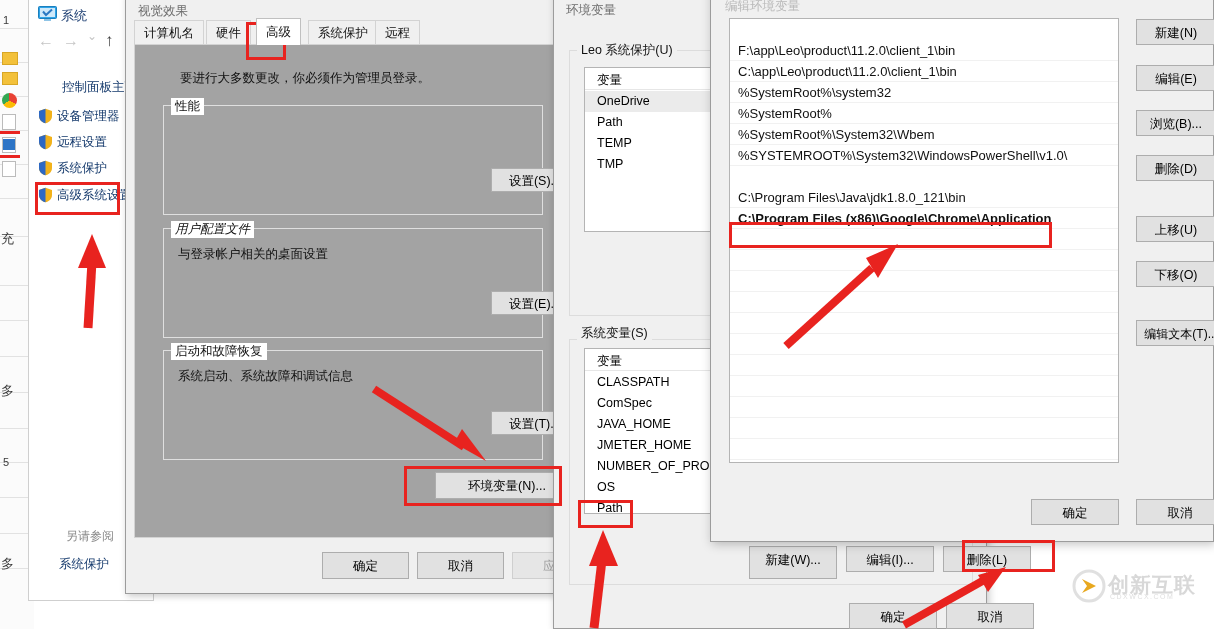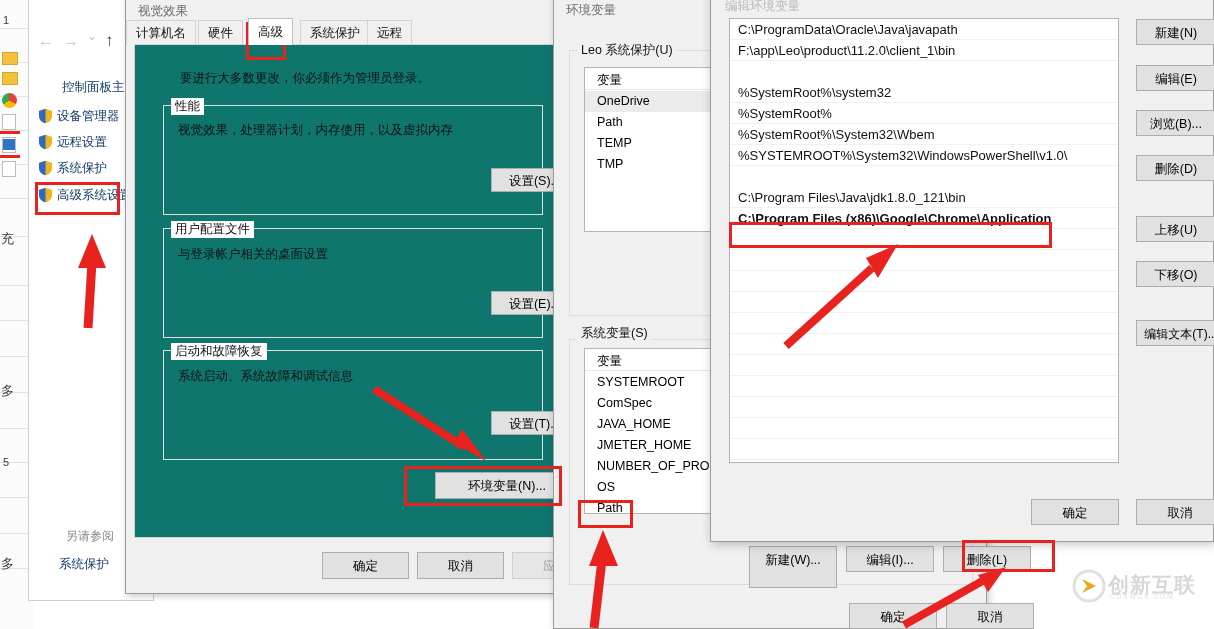--- a/index.html
+++ b/index.html
@@ -39,30 +39,30 @@
   #see-also { position:absolute; left:37px; top:528px; font-size:12px; color:#8a8a8a; }
   #see-also-link { position:absolute; left:30px; top:556px; font-size:12.5px; color:#13386b; }
 
   
   #sysprops {
     left:125px; top:-8px; width:432px; height:602px;
     background:#f0f0f0; border:1px solid #9c9c9c;
     box-shadow:2px 2px 7px rgba(0,0,0,.22);
   }
   #sysprops-title { position:absolute; left:12px; top:10px; font-size:12.5px; color:#6d6d6d; }
-  #tabstrip { position:absolute; left:0; top:25px; width:424px; height:27px;text-decoration:underline; }
+  #tabstrip { position:absolute; left:8px; top:25px; width:424px; height:27px;text-decoration:underline; }
   .tab {
     position:absolute; top:2px; height:25px; padding:0 9px; line-height:25px;
     font-size:12.5px; background:#f0f0f0; border:1px solid #d3d3d3; border-bottom:none;
     color:#111; white-space:nowrap;
   }
   .tab.active { background:#ffffff; top:0; height:27px; line-height:27px; border-color:#c0c0c0; z-index:3; }
   #tabpanel {
     position:absolute; left:8px; top:51px; width:424px; height:494px;
-    background:#0f766e; border:1px solid #d3d3d3;
+    background:#a3a3a3; border:1px solid #d3d3d3;
   }
   #admin-note { position:absolute; left:45px; top:25px; font-size:12.5px; color:#111; }
 
   .groupbox { position:absolute; border:1px solid #dfdfdf; }
   .group-legend { position:absolute; background:#fff; padding:0 4px; font-size:12.5px; color:#111; }
   .group-desc { position:absolute; font-size:12.5px; color:#111; }
 
   .winbtn {
     position:absolute; background:#e1e1e1; border:1px solid #adadad;
     font-size:12.5px; color:#000; text-align:center; white-space:nowrap;
@@ -139,20 +139,31 @@
   <div class="desk-ico" style="left:2px; top:114px; width:14px; height:16px; background:#fff; border:1px solid #bbb;"></div>
   <div class="desk-ico" style="left:2px; top:137px; width:14px; height:16px; background:#fff; border:1px solid #bbb;"></div>
   <div class="desk-ico" style="left:2px; top:161px; width:14px; height:16px; background:#fff; border:1px solid #bbb;"></div>
   <div class="desk-ico" style="left:0px; top:131px; width:20px; height:3px; background:#e8231f;"></div>
   <div class="desk-ico" style="left:0px; top:155px; width:20px; height:3px; background:#e8231f;"></div>
   <div class="desk-ico" style="left:3px; top:139px; width:12px; height:11px; background:#2d74c6;"></div>
 </div>
 
 <div class="abs" id="system-window">
 
+  <div id="system-titlebar">
+    <div id="sys-monitor-icon">
+      <svg width="19" height="16" viewBox="0 0 19 16">
+        <rect x="0.5" y="0.5" width="18" height="12" rx="1" fill="#2ea3e8" stroke="#1b7fbd"></rect>
+        <rect x="2" y="2" width="15" height="9" fill="#cfe9fa"></rect>
+        <path d="M5 5.5 L8 9 L14 3.5" stroke="#2b78c2" stroke-width="2" fill="none"></path>
+        <rect x="6" y="13" width="7" height="2" fill="#8fc4e6"></rect>
+      </svg>
+    </div>
+    <div id="sys-title-text">系统</div>
+  </div>
 
   <div id="sys-navbar">
     <div class="nav-arrow" style="left:9px; top:2px;">←</div>
     <div class="nav-arrow" style="left:34px; top:2px;">→</div>
     <div class="nav-arrow" style="left:58px; top:-1px; font-size:12px;">⌄</div>
     <div class="nav-arrow" id="nav-up" style="left:76px; top:1px;">↑</div>
     <div id="nav-addr"></div>
   </div>
 
   <div class="cp-link" style="left:33px; top:79px;">控制面板主页</div>
@@ -202,25 +213,24 @@
     <div class="tab active" style="left:122px;">高级</div>
     <div class="tab" style="left:174px;">系统保护</div>
     <div class="tab" style="left:241px;">远程</div>
   </div>
 
   <div id="tabpanel">
     <div id="admin-note">要进行大多数更改，你必须作为管理员登录。</div>
 
     <div class="groupbox" style="left:28px; top:60px; width:380px; height:110px;"></div>
     <div class="group-legend" style="left:36px; top:53px;">性能</div>
-    <div class="group-desc" style="left:43px; top:77px;">视觉效果，处理器计划，内存使用，以及虚拟内存</div>
     <div class="winbtn" style="left:356px; top:123px; width:88px; height:24px; line-height:24px;">设置(S)...</div>
 
     <div class="groupbox" style="left:28px; top:183px; width:380px; height:110px;"></div>
-    <div class="group-legend" style="left:36px; top:176px;">用户配置文件</div>
+    <div class="group-legend" style="left:36px; top:176px;font-style:italic;">用户配置文件</div>
     <div class="group-desc" style="left:43px; top:201px;">与登录帐户相关的桌面设置</div>
     <div class="winbtn" style="left:356px; top:246px; width:88px; height:24px; line-height:24px;">设置(E)...</div>
 
     <div class="groupbox" style="left:28px; top:305px; width:380px; height:110px;"></div>
     <div class="group-legend" style="left:36px; top:298px;">启动和故障恢复</div>
     <div class="group-desc" style="left:43px; top:323px;">系统启动、系统故障和调试信息</div>
     <div class="winbtn" style="left:356px; top:366px; width:88px; height:24px; line-height:24px;">设置(T)...</div>
 
     <div class="winbtn" style="left:300px; top:427px; width:144px; height:27px; line-height:27px;">环境变量(N)...</div>
   </div>
@@ -255,21 +265,21 @@
   </div>
 
   <div class="groupbox" style="left:15px; top:348px; width:404px; height:246px; border-color:#dcdcdc; background:transparent;"></div>
   <div class="group-legend" style="left:23px; top:334px; background:#f0f0f0;">系统变量(S)</div>
 
   <div class="listbox" style="left:30px; top:357px; width:378px; height:166px;">
     <div class="lb-header">
         <span>变量</span>
       </div>
     <div class="lb-row" style="top:23px;">
-        <span>SYSTEMROOT</span>
+        <span>CLASSPATH</span>
       </div>
     <div class="lb-row" style="top:44px;">
         <span>ComSpec</span>
       </div>
     <div class="lb-row" style="top:65px;">
         <span>JAVA_HOME</span>
       </div>
     <div class="lb-row" style="top:86px;">
         <span>JMETER_HOME</span>
       </div>
@@ -277,37 +287,37 @@
         <span>NUMBER_OF_PROCE</span>
       </div>
     <div class="lb-row" style="top:128px;">
         <span>OS</span>
       </div>
     <div class="lb-row" style="top:149px;">
         <span>Path</span>
       </div>
   </div>
 
-  <div class="winbtn" style="left:195px; top:555px; width:88px; height:42px; line-height:26px;">新建(W)...</div>
+  <div class="winbtn" style="left:195px; top:555px; width:88px; height:33px; line-height:26px;">新建(W)...</div>
   <div class="winbtn" style="left:292px; top:555px; width:88px; height:26px; line-height:26px;">编辑(I)...</div>
   <div class="winbtn" style="left:389px; top:555px; width:88px; height:26px; line-height:26px;">删除(L)</div>
 
   <div class="winbtn" style="left:295px; top:612px; width:88px; height:26px; line-height:26px;">确定</div>
   <div class="winbtn" style="left:392px; top:612px; width:88px; height:26px; line-height:26px;">取消</div>
 </div>
 
 <div class="abs" id="editenv">
   <div id="editenv-title">编辑环境变量</div>
 
   <div id="path-list">
-    <div class="path-row" style="top:0px;">
-        <span>C:\ProgramData\Oracle\Java\javapath</span>
-      </div>
     <div class="path-row" style="top:21px;padding-left:16px;">
         <span>F:\app\Leo\product\11.2.0\client_1\bin</span>
+      </div>
+    <div class="path-row" style="top:42px;">
+        <span>C:\app\Leo\product\11.2.0\client_1\bin</span>
       </div>
     <div class="path-row" style="top:63px;">
         <span>%SystemRoot%\system32</span>
       </div>
     <div class="path-row" style="top:84px;">
         <span>%SystemRoot%</span>
       </div>
     <div class="path-row" style="top:105px;">
         <span>%SystemRoot%\System32\Wbem</span>
       </div>

